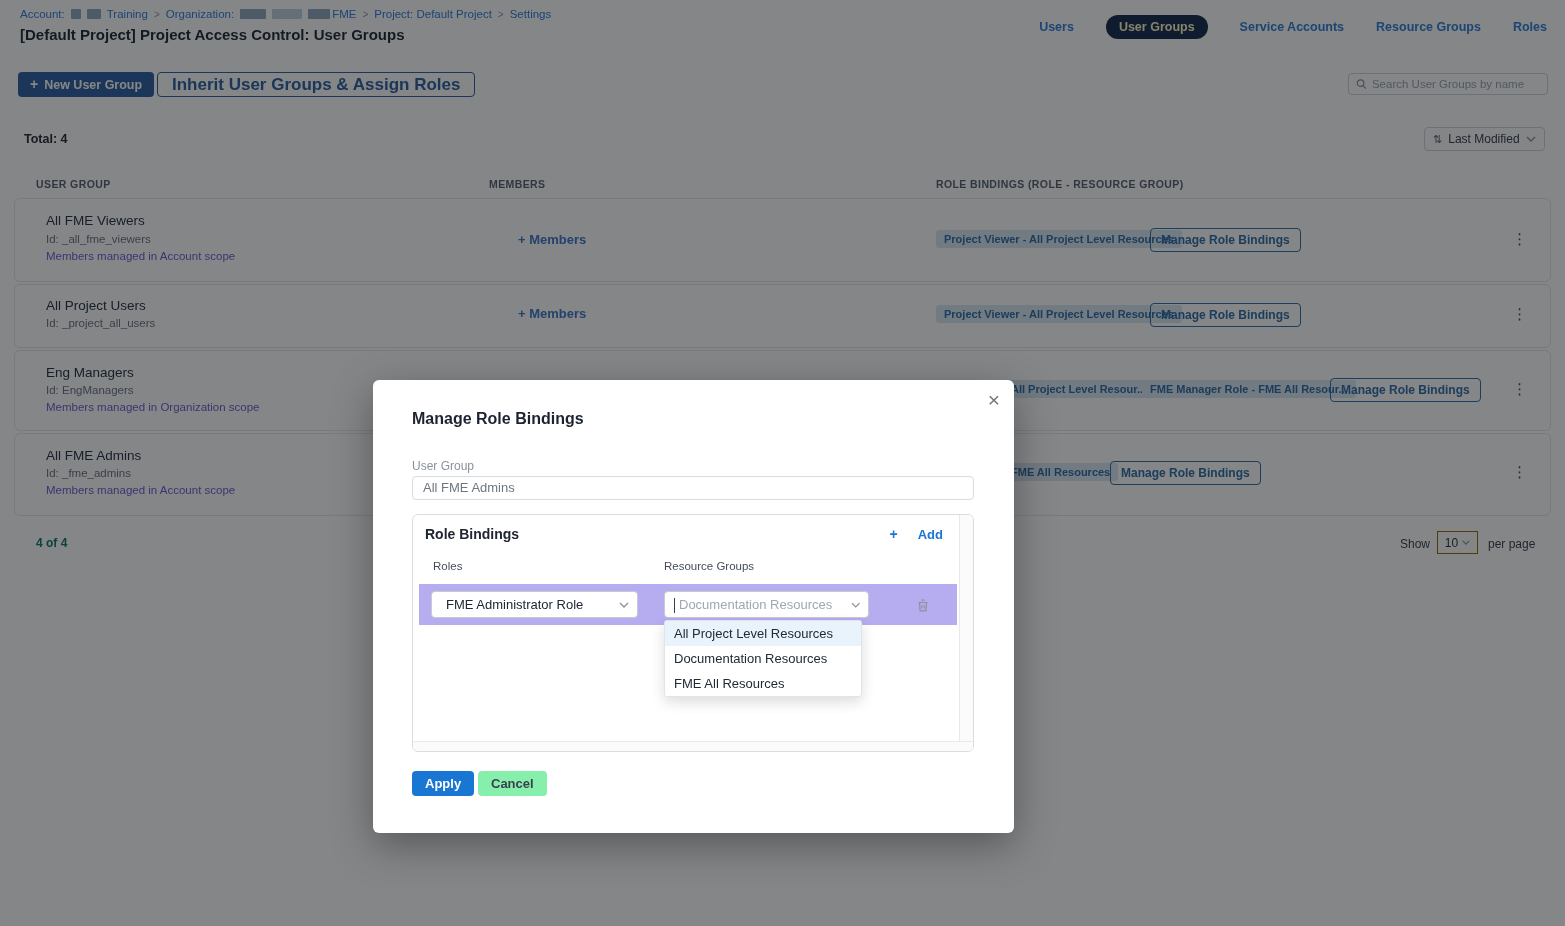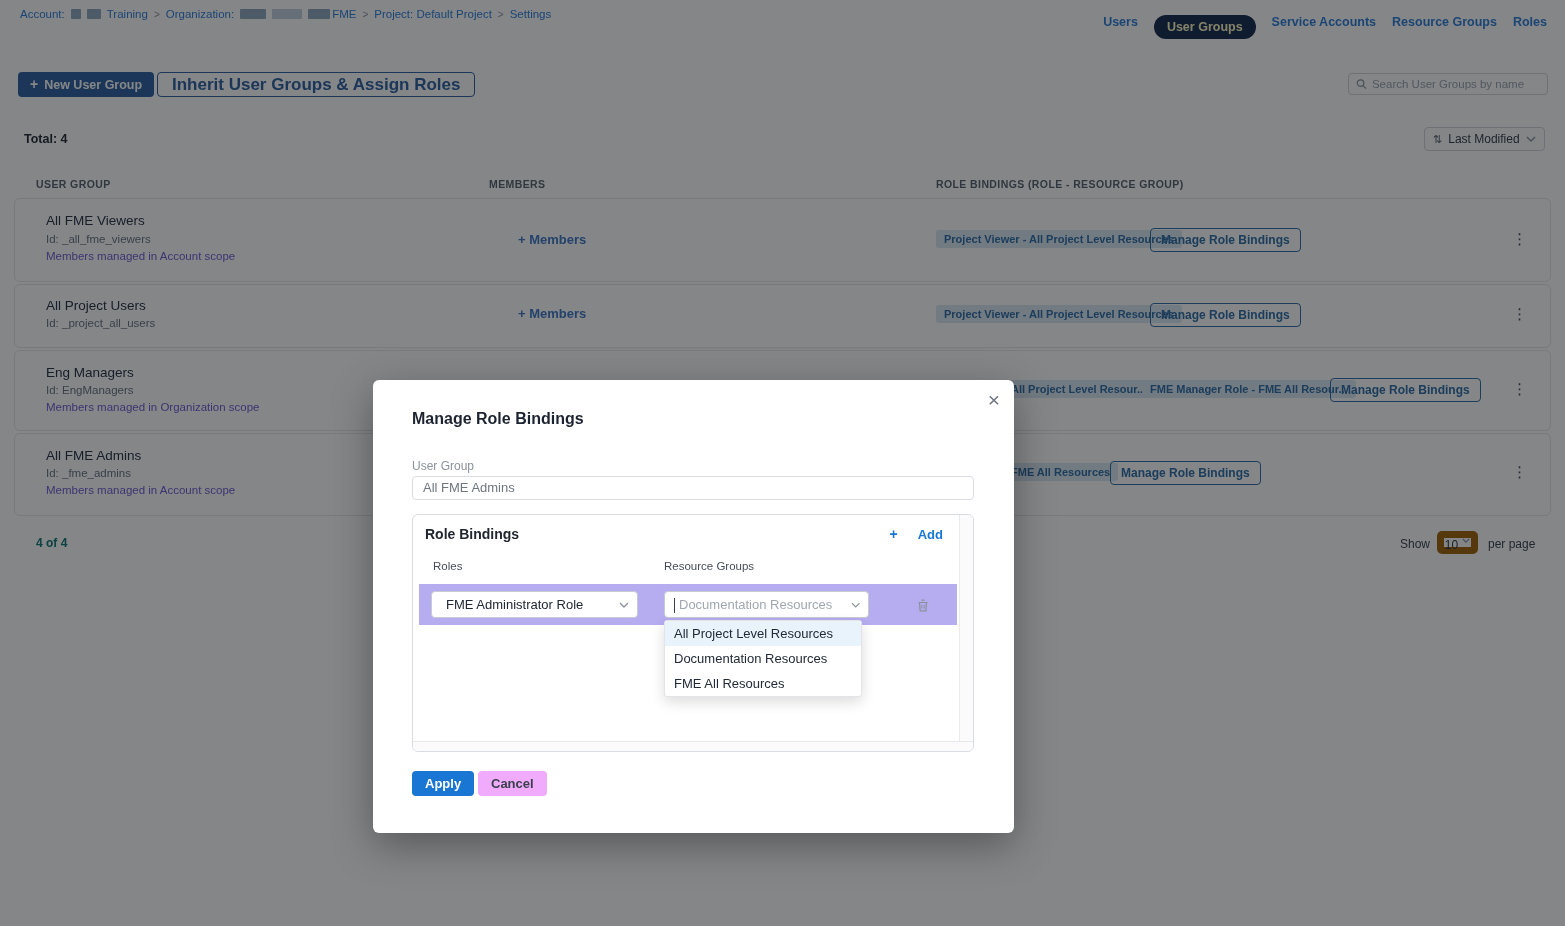--- a/index.html
+++ b/index.html
@@ -13,21 +13,21 @@
 
   
   .breadcrumb { top:6px; left:20px; height:16px; display:flex; align-items:center; gap:6px;
     font-size:11.5px; color:#2e7cd6; white-space:nowrap; }
   .crumb-link { color:#2e7cd6; cursor:pointer; }
   .crumb-sep { color:#8b93a0; font-size:10px; }
   .redact { display:inline-block; height:10px; border-radius:1px; background:#90a6bd; }
   .redact.lite { background:#c3d1df; }
 
   
-  .top-nav { top:15px; right:18px; display:flex; gap:16px;
+  .top-nav { top:15px; right:18px; display:flex; align-items:center; gap:32px;
     font-size:12.5px; font-weight:700; }
   .nav-link { color:#2e7cd6; cursor:pointer; }
   .nav-pill { background:#15294b; color:#fef9c3; padding:5px 13px; border-radius:13px; }
 
   .page-title { top:26px; left:20px; font-size:15px; font-weight:700; color:#1f2633; }
 
   
   .btn-primary-navy { top:72px; left:18px; height:25px; background:#2d5f9e; color:#fff;
     border:none; border-radius:4px; font-size:12.5px; font-weight:700; padding:0 12px;
     display:flex; align-items:center; gap:6px; font-family:inherit; cursor:pointer; }
@@ -61,22 +61,22 @@
     padding:3px 8px; border-radius:3px; white-space:nowrap; }
   .manage-btn { background:transparent; border:1.5px solid #2e6da4; color:#2e6da4;
     font-size:12px; font-weight:700; padding:4px 10px; border-radius:4px;
     font-family:inherit; cursor:pointer; white-space:nowrap; }
   .kebab { font-size:15px; color:#3f4653; cursor:pointer; line-height:1; }
   .kebab::before { content:"⋮"; }
 
   
   .pg-count { top:536px; left:36px; font-size:12px; font-weight:700; color:#0f766e; }
   .pg-label { font-size:12px; color:#3a414c; }
-  .pg-select { top:531px; left:1437px; width:41px; height:23px; border:7px solid #a16207;
-    border-radius:5px; background:#fcfcfd; display:flex; align-items:flex-start; gap:4px;
+  .pg-select { top:531px; left:1437px; width:41px; height:23px; border:1px solid #a16207;
+    border-radius:0; background:#fcfcfd; display:flex; align-items:center; gap:4px;
     justify-content:center; font-size:12px; color:#2c323c; cursor:pointer; }
 
   
   .overlay { inset:0; background:rgba(10,13,18,0.5); z-index:50; }
   .modal { left:373px; top:380px; width:641px; height:453px; background:#fff; border-radius:6px;
     box-shadow:0 12px 40px rgba(0,0,0,.35); z-index:60; }
   .modal-close { right:14px; top:8px; font-size:21px; color:#6f7680; cursor:pointer; }
   .modal-close::before { content:"×"; }
   .modal-title { left:39px; top:30px; font-size:16px; font-weight:700; color:#1c2330; }
   .field-label { font-size:12px; color:#8a919c; }
@@ -108,21 +108,21 @@
     cursor:pointer; white-space:nowrap; }
   .option.hl { background:#e8f3fc; }
 
   .scroll-strip-v { position:absolute; right:0; top:0; bottom:10px; width:14px;
     background:#fbfbfc; border-left:1px solid #e7e9ec; }
   .scroll-strip-h { position:absolute; left:0; right:0; bottom:0; height:10px;
     background:#fbfbfc; border-top:1px solid #e7e9ec; }
 
   .btn-apply { left:39px; top:391px; height:25px; background:#1976d2; color:#fff; border:none;
     border-radius:4px; font-size:13px; font-weight:700; padding:0 13px; font-family:inherit; cursor:pointer; }
-  .btn-cancel { left:105px; top:391px; height:25px; background:#f0abfc; color:#3a414c; border:none;
+  .btn-cancel { left:105px; top:391px; height:25px; background:#86efac; color:#3a414c; border:none;
     border-radius:4px; font-size:13px; font-weight:700; padding:0 13px; font-family:inherit; cursor:pointer; }
 </style>
 </head>
 <body>
 
 <div id="screen">
 
   <div class="abs breadcrumb">
     <span class="crumb-link">Account:</span>
     <span class="redact" style="width:10px"></span>
@@ -141,20 +141,21 @@
   </div>
 
   <div class="abs top-nav">
     <span class="nav-link">Users</span>
     <span class="nav-pill">User Groups</span>
     <span class="nav-link">Service Accounts</span>
     <span class="nav-link">Resource Groups</span>
     <span class="nav-link">Roles</span>
   </div>
 
+  <div class="abs page-title">[Default Project] Project Access Control: User Groups</div>
 
   <button class="abs btn-primary-navy">
     <span class="plus-icon"></span>
     <span>New User Group</span>
   </button>
   <button class="abs btn-outline-navy">
     <span>Inherit User Groups &amp; Assign Roles</span>
   </button>
   <div class="abs search-box">
     <svg width="12" height="12" viewBox="0 0 12 12">

